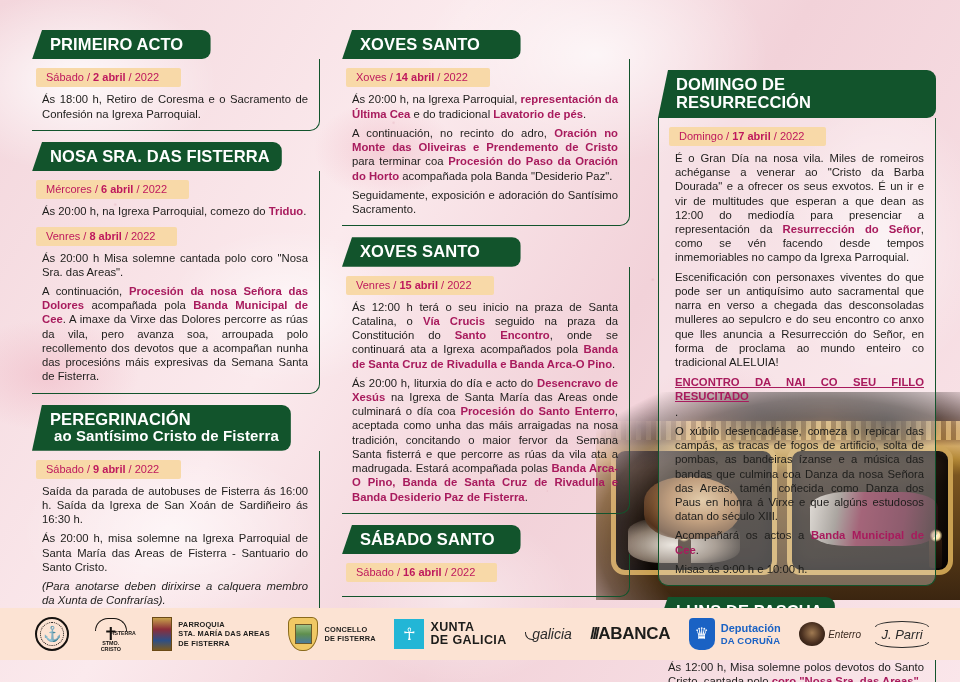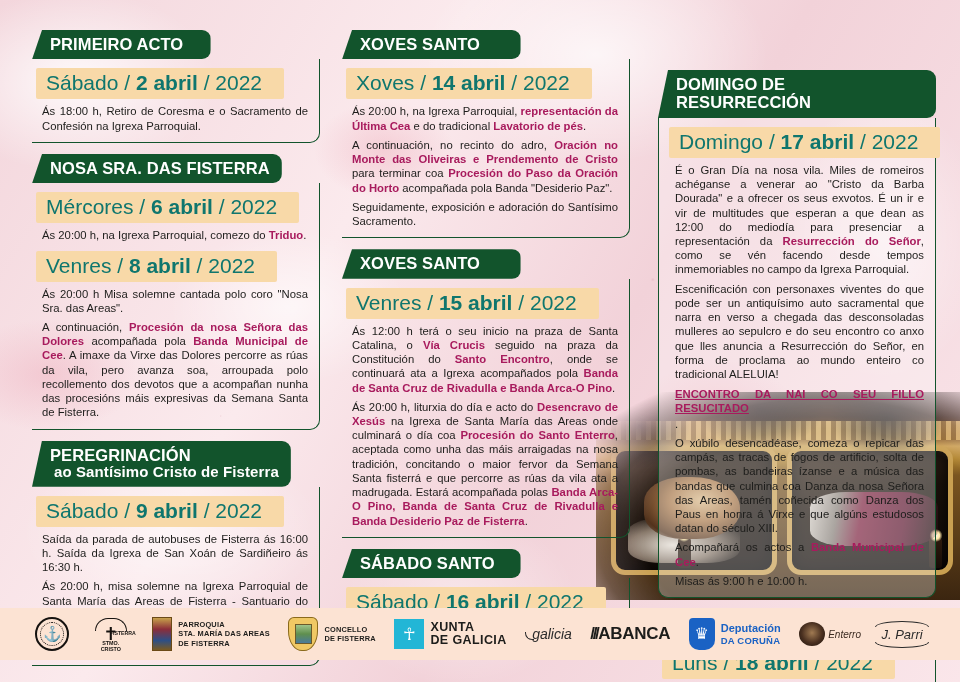--- a/index.html
+++ b/index.html
@@ -150,22 +150,22 @@
 
   .card-body {
     border-right: 1.6px solid #12542c;
     border-bottom: 1.6px solid #12542c;
     border-radius: 0 0 10px 0;
     padding: 6px 11px 9px 4px;
   }
 
   .date-band {
     background: #f8d9a8;
-    color: #0f766e;
-    font-size: 21px;
+    color: #be185d;
+    font-size: 11px;
     padding: 3px 22px 4px 10px;
     margin: 3px 0 5px 0;
     display: inline-block;
     border-radius: 2px;
     white-space: nowrap;
   }
   .date-band b { font-weight: 700; }
   .date-band .thin { font-weight: 400; }
 
   .para {

